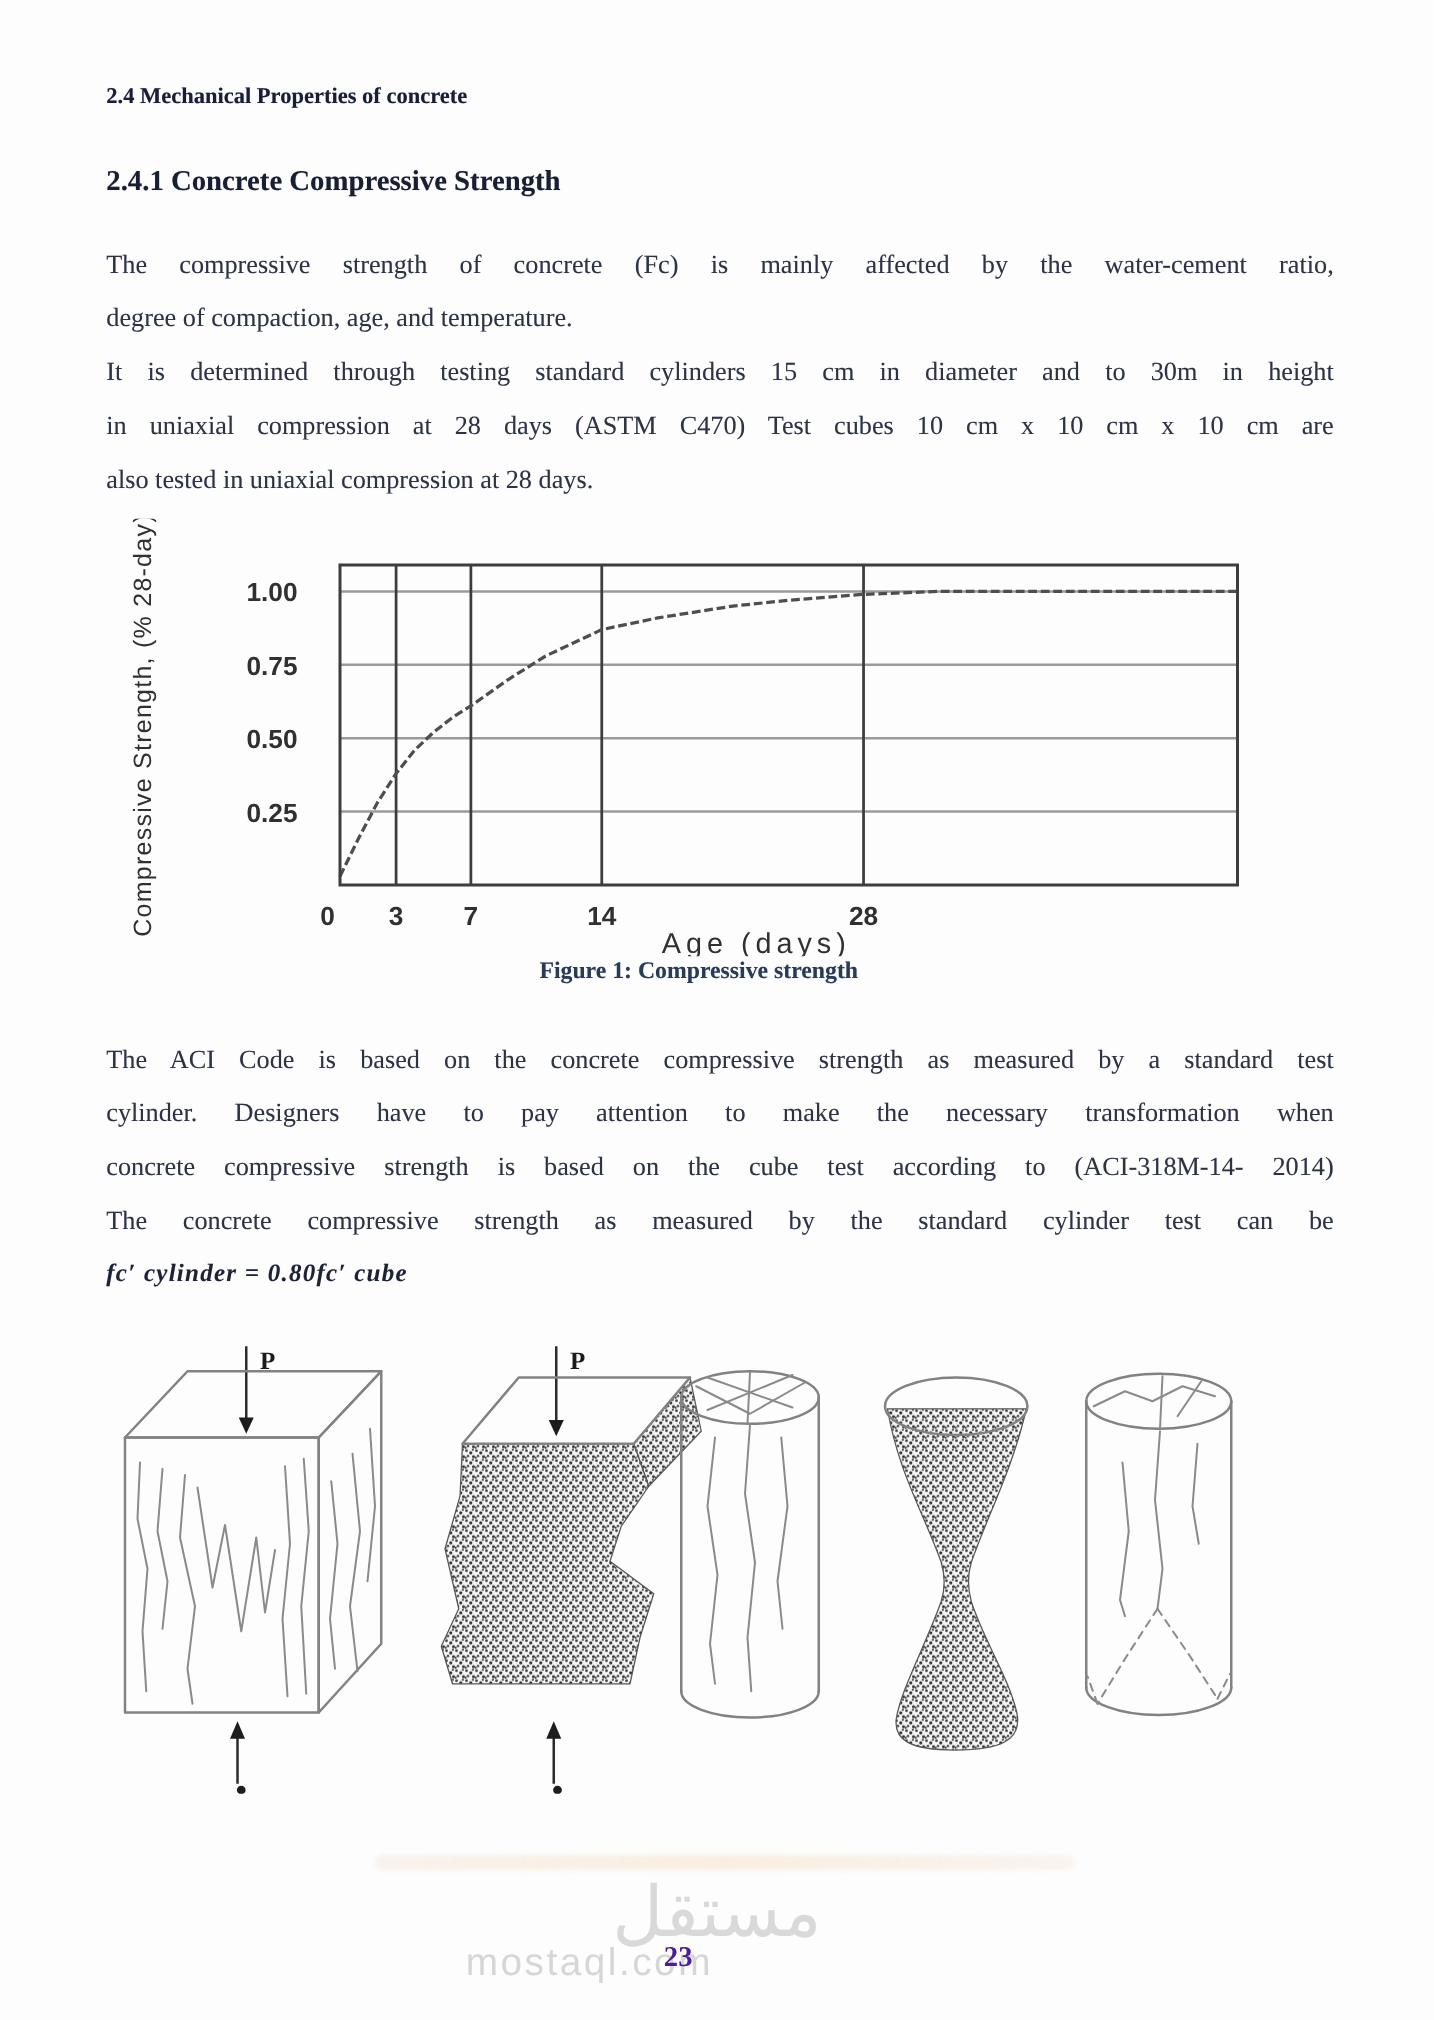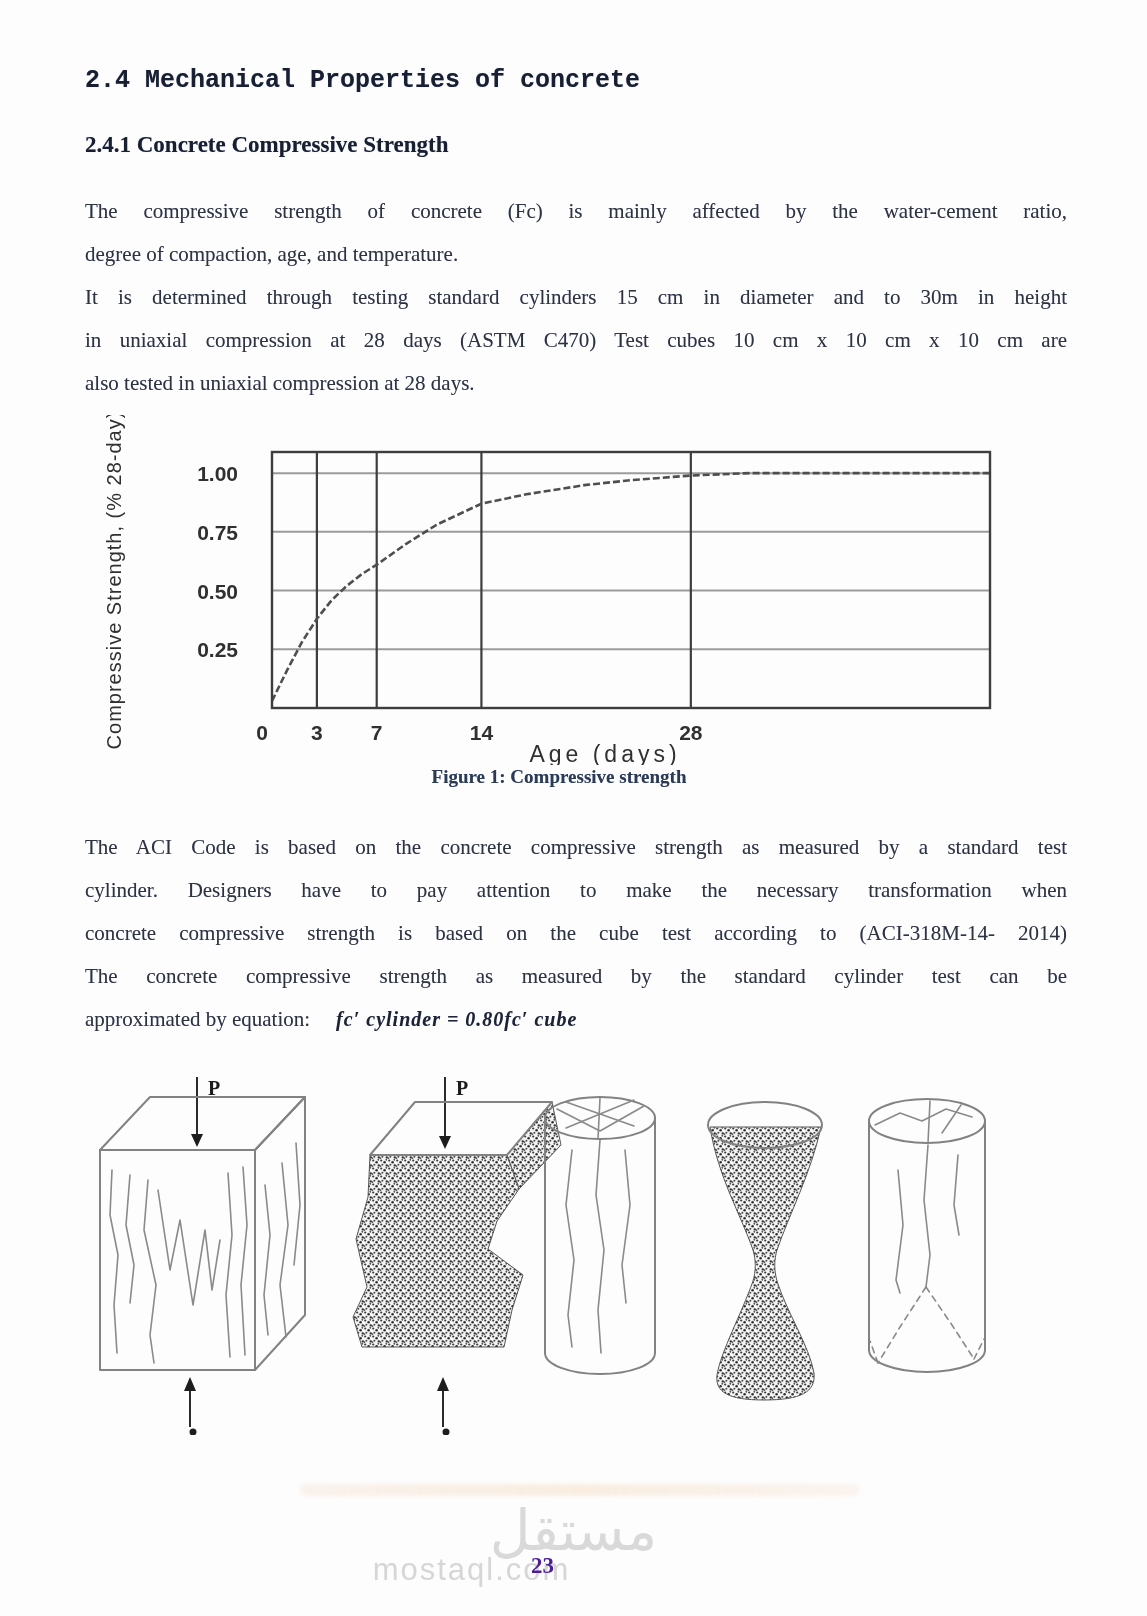--- a/index.html
+++ b/index.html
@@ -1,22 +1,22 @@
 <!DOCTYPE html>
 <html><head>
 <meta charset="utf-8">
 <style>
   html,body{margin:0;padding:0;background:#ffffff;}
   #page{
     position:relative;width:1147px;height:1616px;background:#fdfdfd;overflow:hidden;
     font-family:"Liberation Serif", serif;color:#2c3040;
   }
   .abs{position:absolute;}
-  .h1{left:85px;top:66px;font-size:25px;font-weight:bold;color:#181f31;
-      text-shadow:0 0 .7px rgba(30,50,120,.45);font-family:Liberation Mono, monospace;}
+  .h1{left:85px;top:66px;font-size:18px;font-weight:bold;color:#181f31;
+      text-shadow:0 0 .7px rgba(30,50,120,.45);}
   .h2{left:85px;top:132px;font-size:23px;font-weight:bold;color:#181f31;
       text-shadow:0 0 .7px rgba(30,50,120,.45);}
   .para{left:85px;width:982px;font-size:21px;line-height:43px;color:#2e3342;
         text-shadow:0 0 .6px rgba(40,60,130,.3);}
   .line{text-align:justify;text-align-last:justify;white-space:nowrap;}
   .line.last{text-align:left;text-align-last:left;}
   .eqline{display:flex;align-items:baseline;gap:26px;white-space:nowrap;}
   .equation{font-size:20px;font-weight:bold;font-style:italic;color:#1d2335;letter-spacing:1px;}
   .caption{left:84px;width:950px;text-align:center;font-size:19px;font-weight:bold;
            color:#2b3a55;text-shadow:0 0 .6px rgba(40,70,140,.4);}
@@ -81,21 +81,20 @@
   </svg>
 
   <div class="abs caption" style="top:766px;">Figure 1: Compressive strength</div>
 
   <div class="abs para" style="top:826px;">
     <div class="line">The ACI Code is based on the concrete compressive strength as measured by a standard test</div>
     <div class="line">cylinder.  Designers  have  to  pay  attention  to  make  the  necessary  transformation  when</div>
     <div class="line">concrete compressive strength is based on the cube test according to (ACI-318M-14- 2014)</div>
     <div class="line">The  concrete  compressive  strength  as  measured  by  the  standard  cylinder  test  can  be</div>
     <div class="eqline">
-      <span>approximated by equation:</span>
       <span class="equation">fc′ cylinder = 0.80fc′ cube</span>
     </div>
   </div>
 
   <svg style="left:60px;top:1055px;" width="1030" height="380" viewBox="0 0 1030 380">
     <defs>
       <pattern id="spk" patternUnits="userSpaceOnUse" width="8" height="8">
         <rect width="8" height="8" fill="#f4f4f4"></rect>
         <circle cx="1.2" cy="1.5" r="1.1" fill="#3d3d3d"></circle>
         <circle cx="4.6" cy="3.2" r="1.3" fill="#2f2f2f"></circle>

